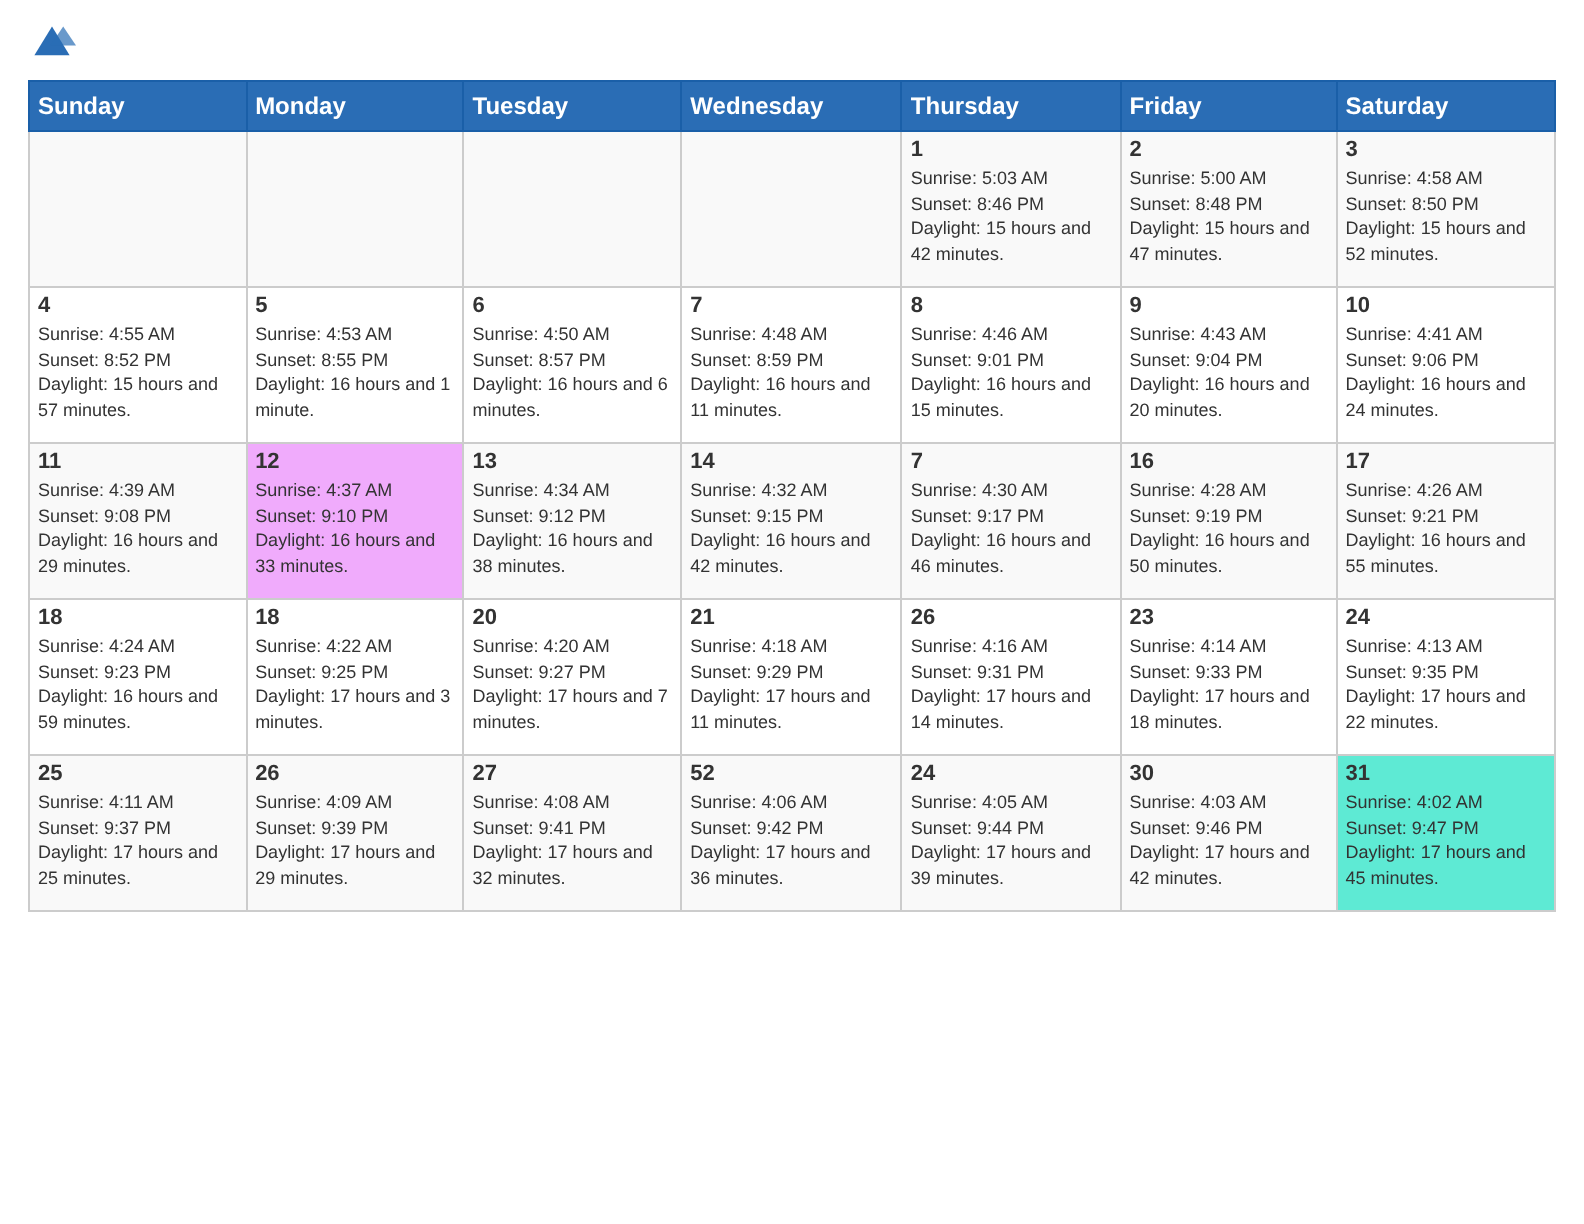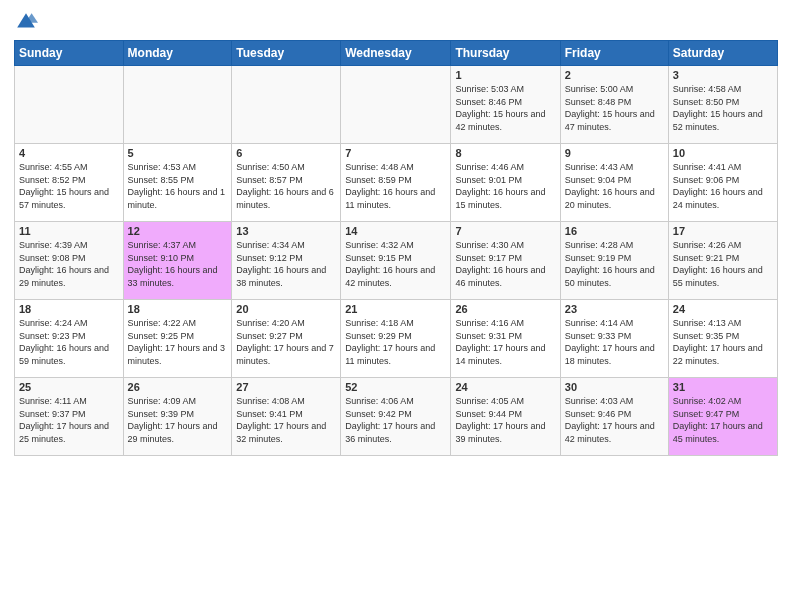--- a/index.html
+++ b/index.html
@@ -249,20 +249,20 @@
         <span class="cell-text">Sunrise: 4:06 AM<br>Sunset: 9:42 PM<br>Daylight: 17 hours and 36 minutes.</span>
       </td>
           <td style="background: rgb(249, 249, 249);">
         <span class="day-num">24</span>
         <span class="cell-text">Sunrise: 4:05 AM<br>Sunset: 9:44 PM<br>Daylight: 17 hours and 39 minutes.</span>
       </td>
           <td style="background: rgb(249, 249, 249);">
         <span class="day-num">30</span>
         <span class="cell-text">Sunrise: 4:03 AM<br>Sunset: 9:46 PM<br>Daylight: 17 hours and 42 minutes.</span>
       </td>
-          <td style="background: #f0abfc;">
+          <td style="background: #5eead4;">
         <span class="day-num">31</span>
         <span class="cell-text">Sunrise: 4:02 AM<br>Sunset: 9:47 PM<br>Daylight: 17 hours and 45 minutes.</span>
       </td>
         </tr>
       </tbody>
   </table>
 </div>
 
 </body></html>

